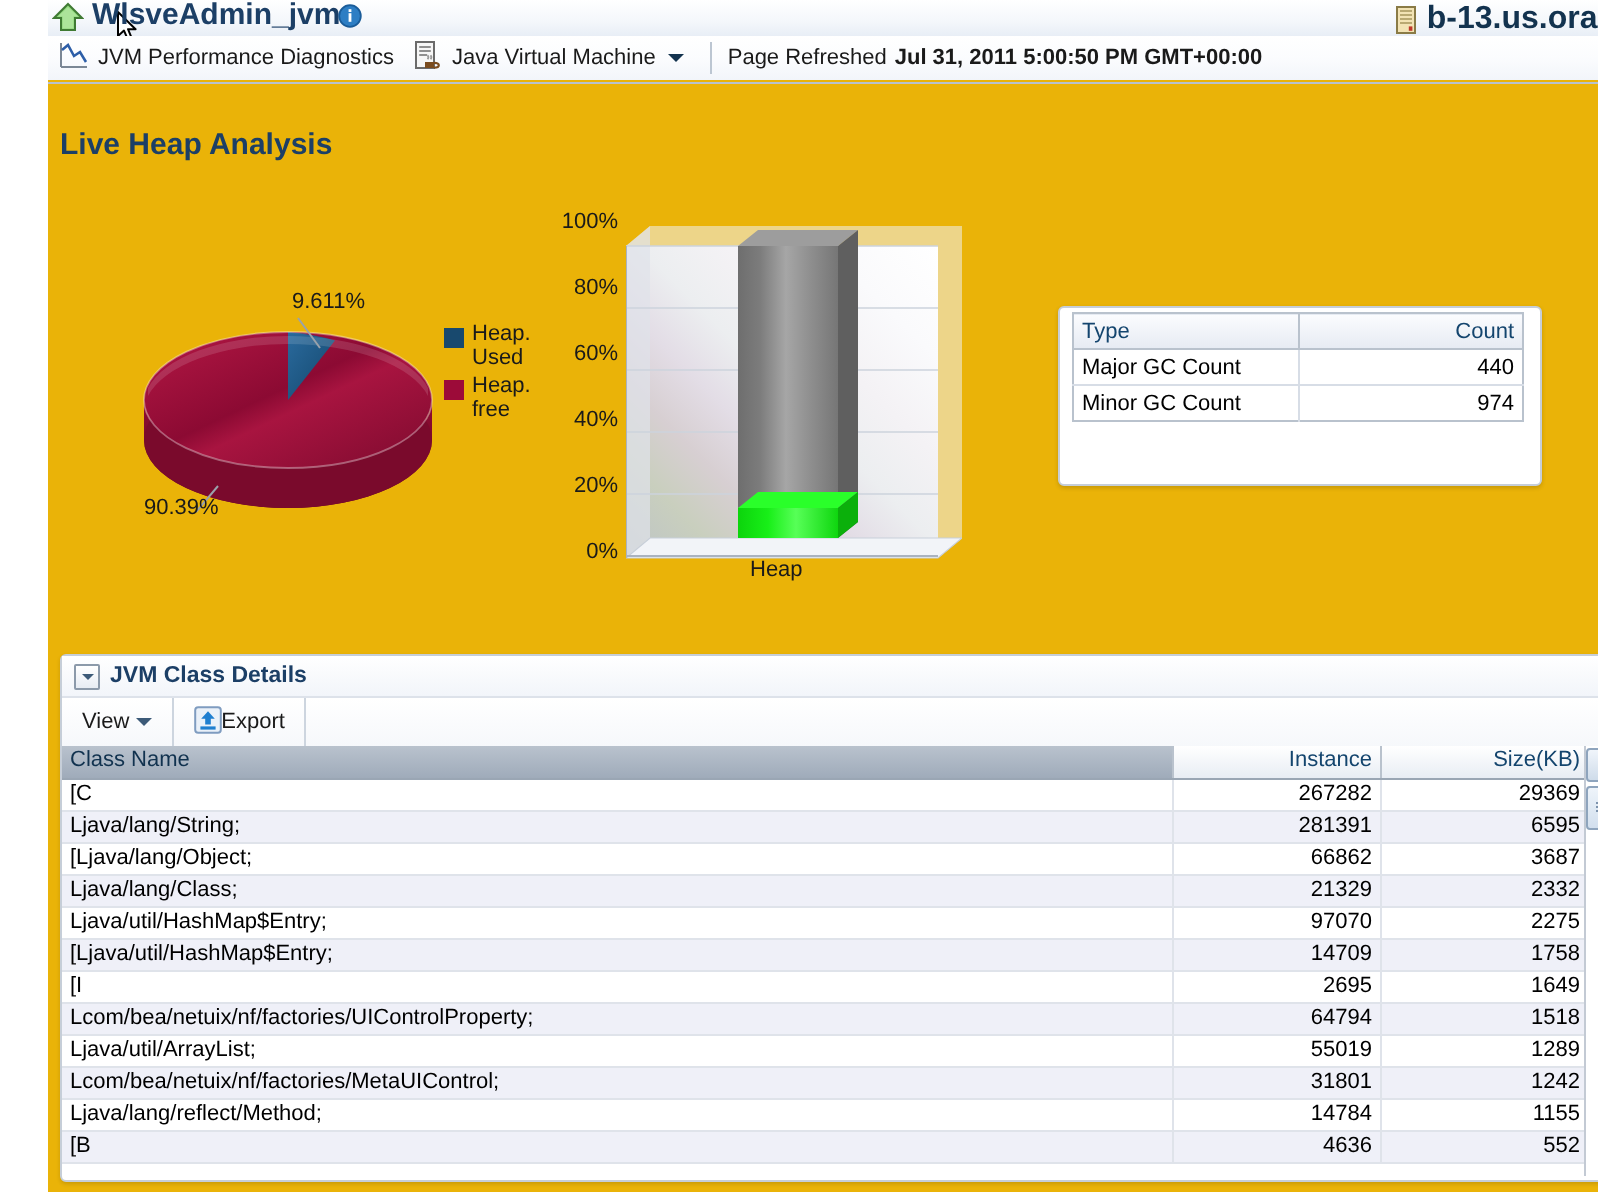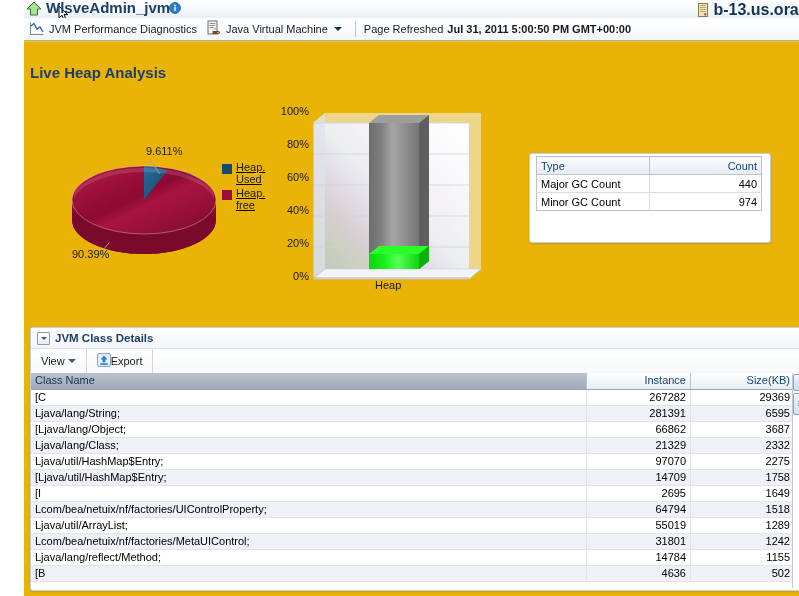--- a/index.html
+++ b/index.html
@@ -93,21 +93,21 @@
   .page-heading {
     position: absolute; left: 6px; top: 64px;
     font-size: 15px; font-weight: bold; color: #1c3f66;
   }
 
   
   .pie-area { position: absolute; left: 40px; top: 110px; width: 215px; height: 170px; }
   .pct-top { position: absolute; left: 82px; top: 35px; font-size: 11px; color: #1a1a1a; }
   .pct-bottom { position: absolute; left: 8px; top: 138px; font-size: 11px; color: #1a1a1a; }
   .legend { position: absolute; left: 158px; top: 52px; }
-  .legend-row { display: flex; align-items: flex-start; gap: 4px; margin-bottom: 3px; text-decoration: underline; }
+  .legend-row { display: flex; align-items: flex-start; gap: 4px; margin-bottom: 3px; }
   .legend-sw { width: 10px; height: 10px; margin-top: 2px; flex: 0 0 auto; }
   .legend-txt { font-size: 11px; line-height: 11.5px; color: #1a1a1a; }
 
   
   .bar-area { position: absolute; left: 255px; top: 105px; width: 205px; height: 190px; }
   .bar-ylabels { position: absolute; left: 0; top: 0; width: 30px; height: 170px; }
   .bar-ylabels span {
     position: absolute; right: 0;
     font-size: 11px; color: #1a1a1a; text-align: right;
     white-space: nowrap;
@@ -598,21 +598,21 @@
         <div class="gc r col-size">1242</div>
       </div>
       <div class="grid-row odd">
         <div class="gc col-name">Ljava/lang/reflect/Method;</div>
         <div class="gc r col-inst">14784</div>
         <div class="gc r col-size">1155</div>
       </div>
       <div class="grid-row even">
         <div class="gc col-name">[B</div>
         <div class="gc r col-inst">4636</div>
-        <div class="gc r col-size">502</div>
+        <div class="gc r col-size">552</div>
       </div>
     </div>
 
     <div class="grid-scroll">
       <div class="sb-btn"></div>
       <div class="sb-thumb">
         <span class="sb-thumb-lines">
           <i></i>
             <i></i>
             <i></i>

